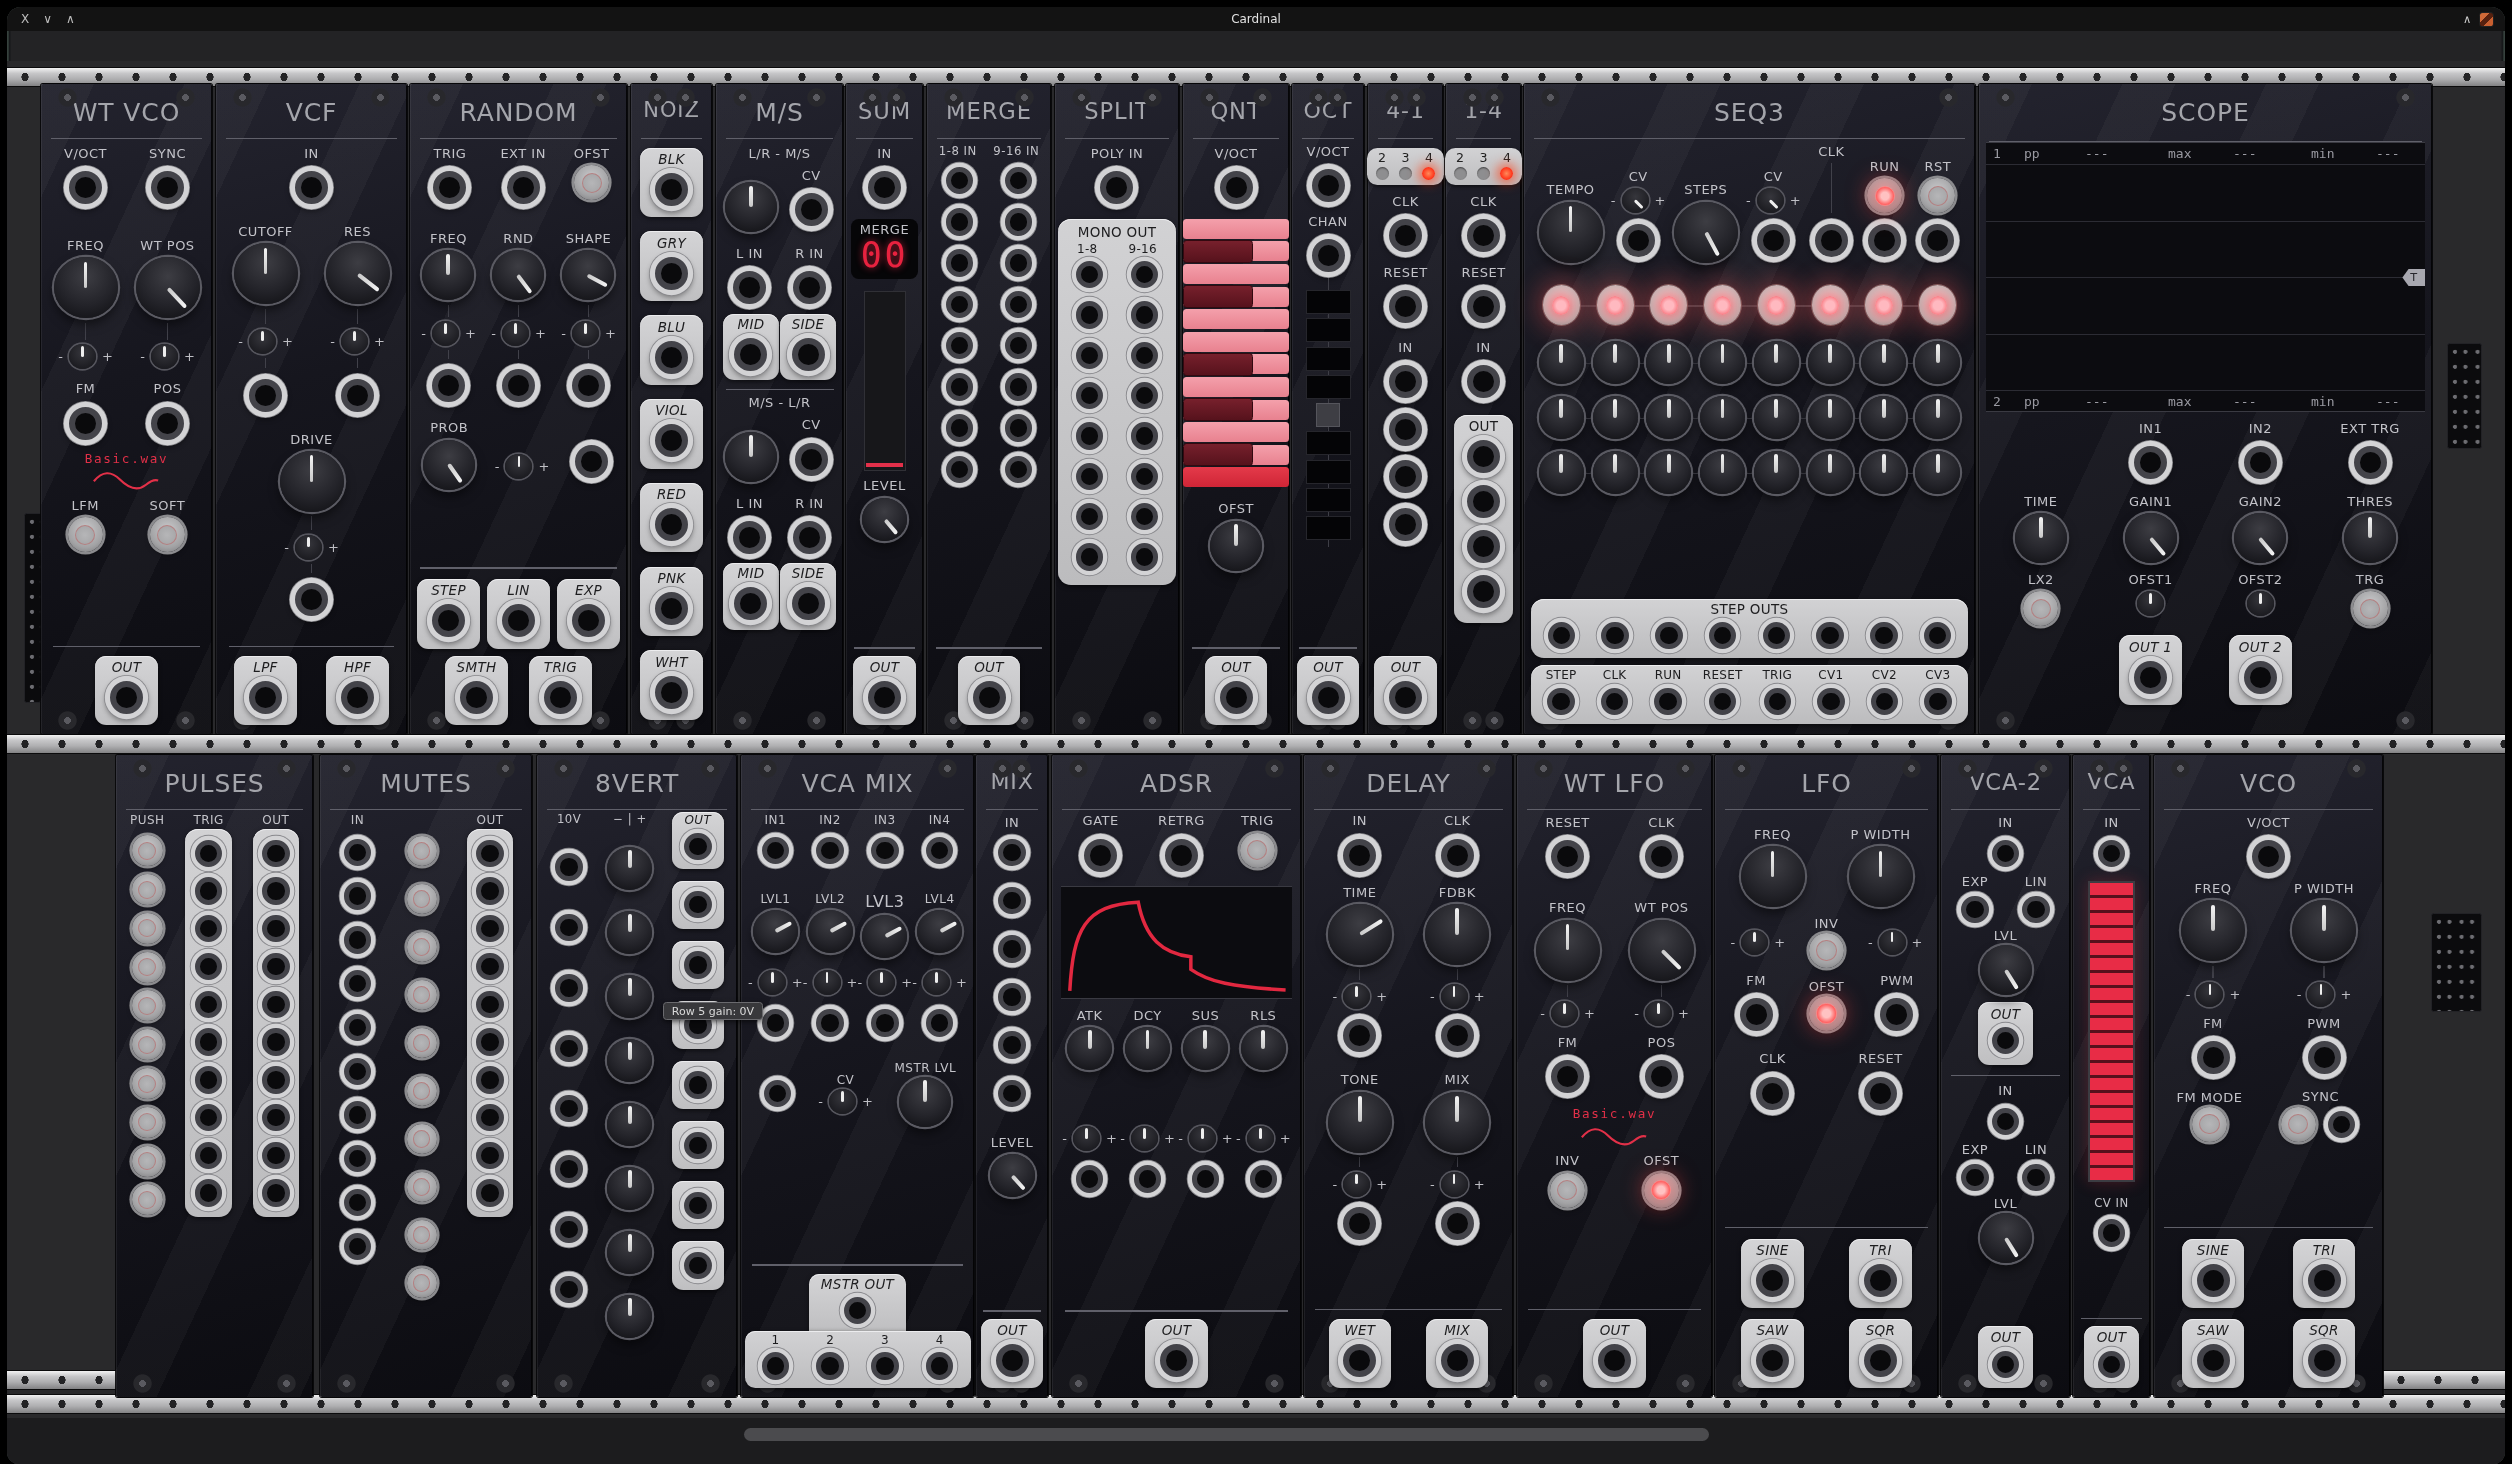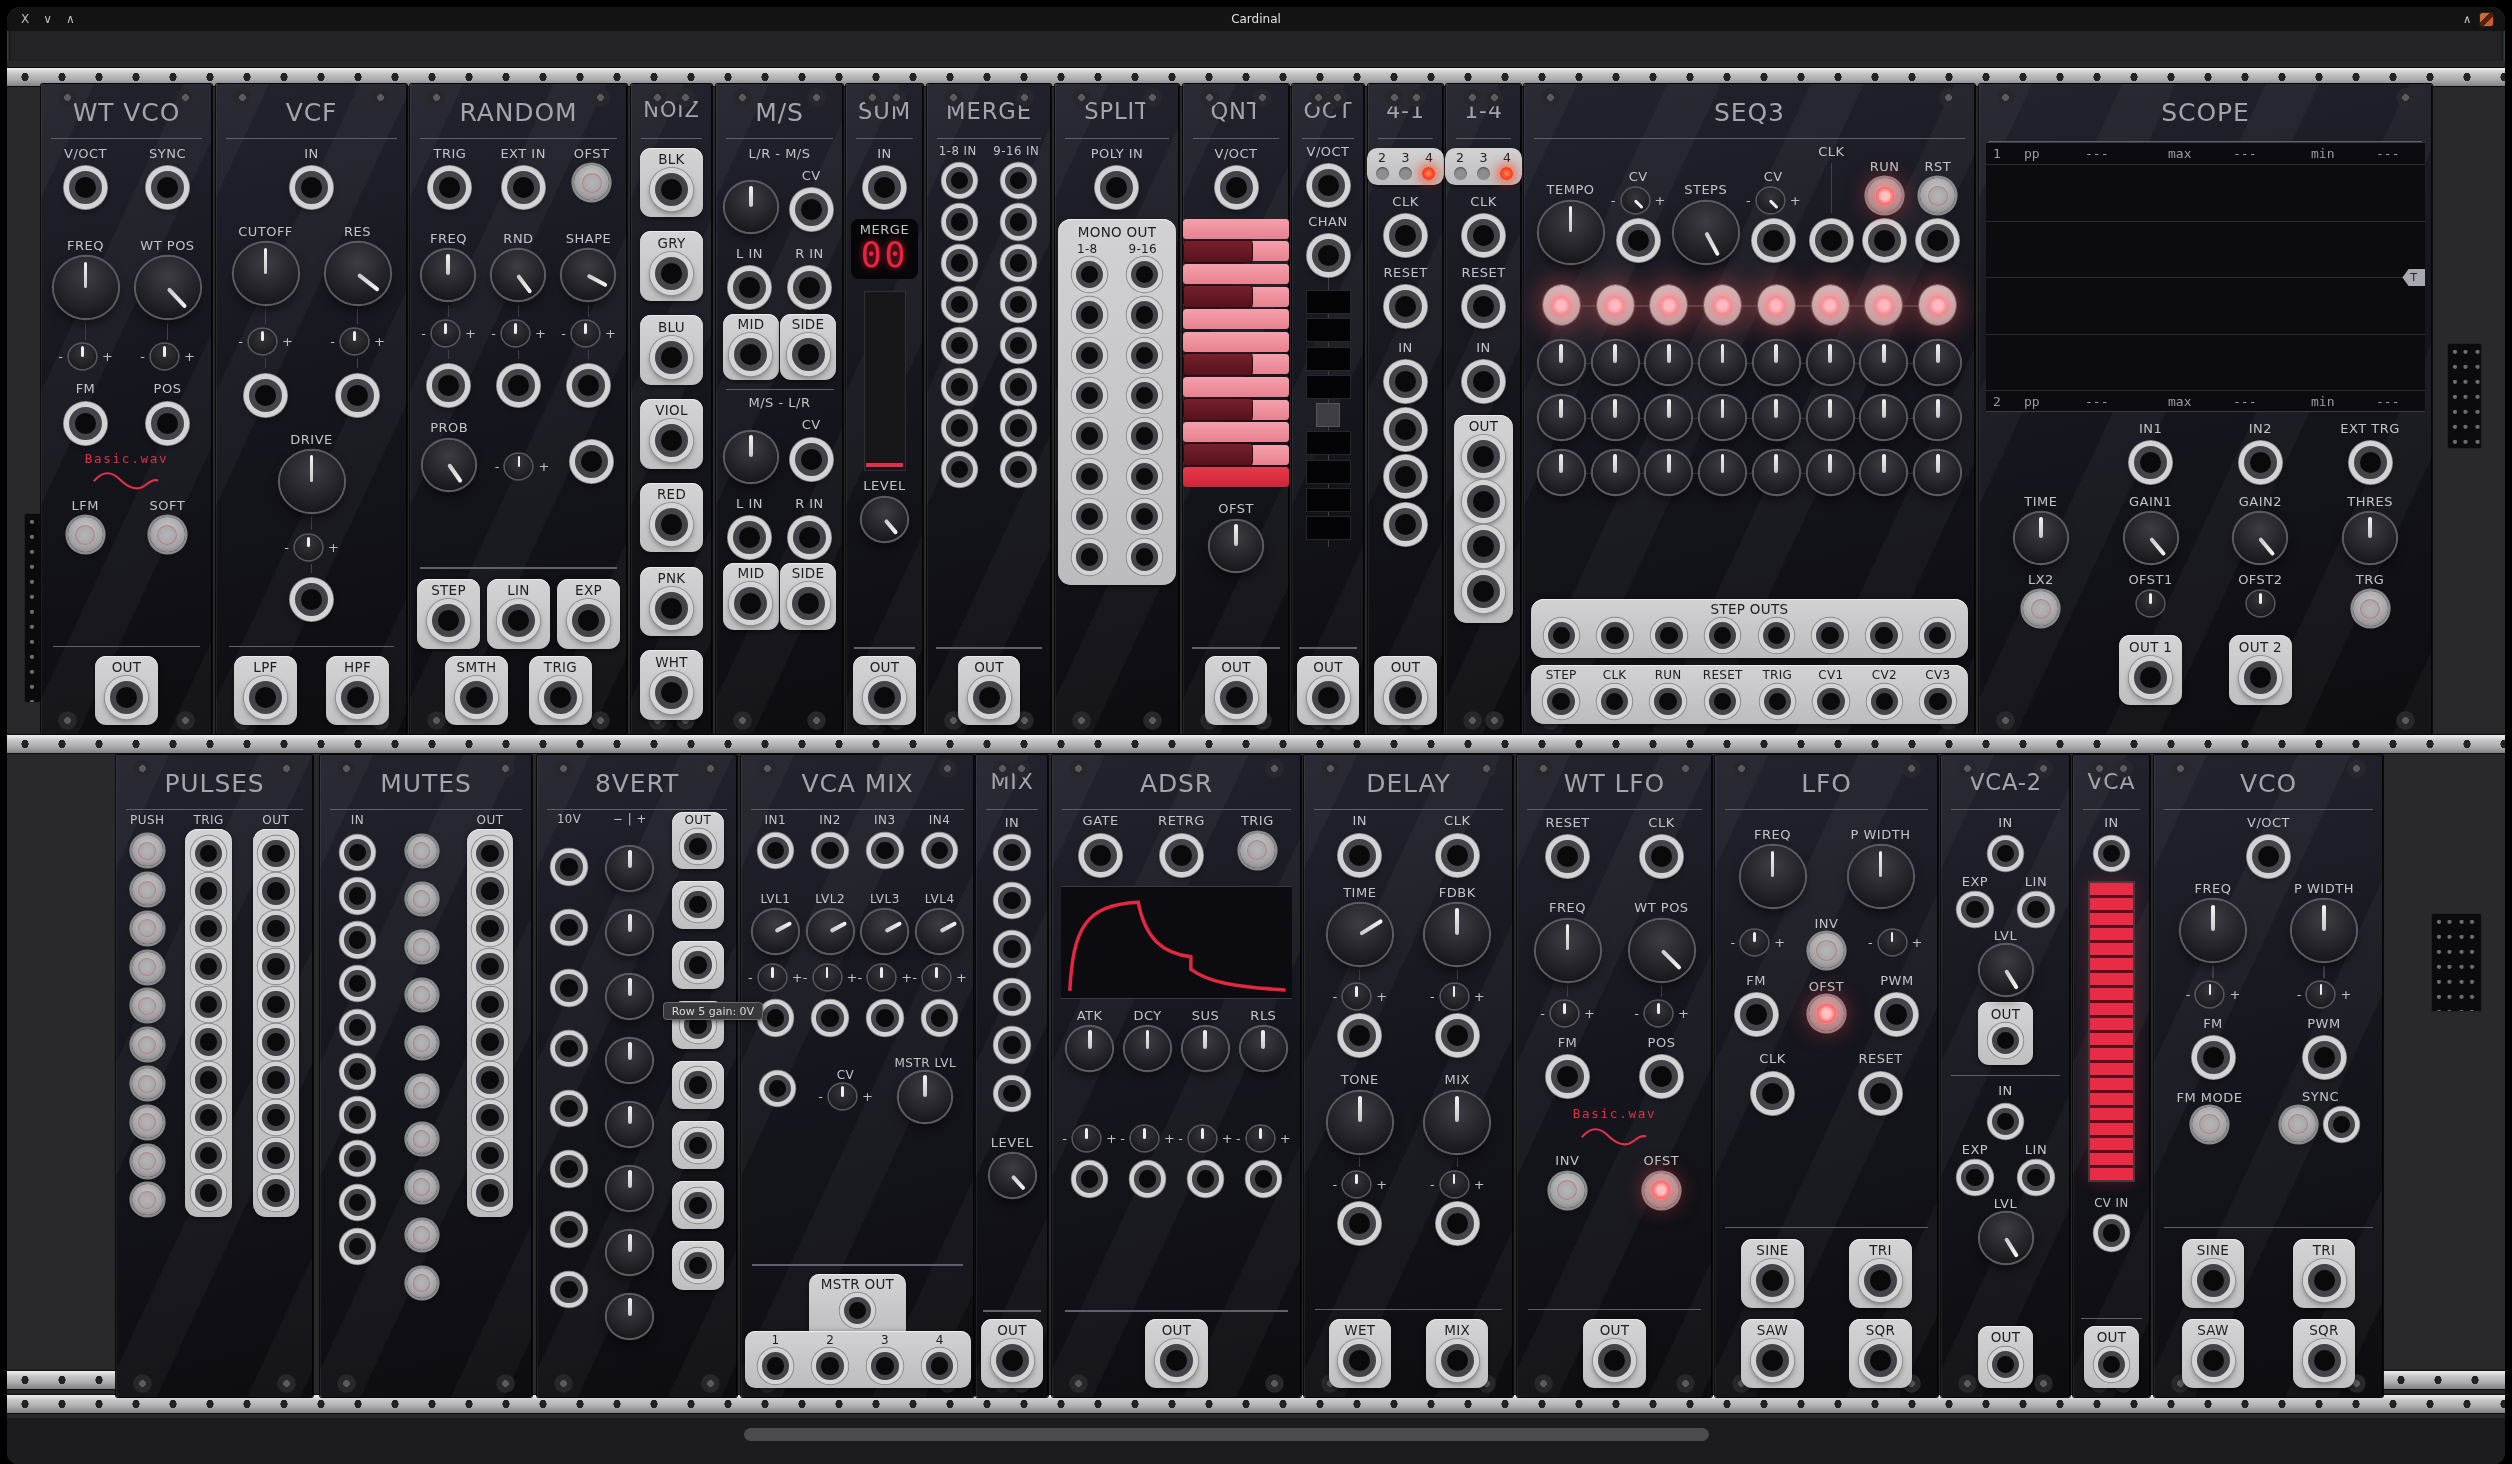--- a/index.html
+++ b/index.html
@@ -59,21 +59,21 @@
   .tr{display:flex;align-items:center;gap:6px;}
   .tms{color:#bfbfc5;font-size:13px;}
   .vl{width:1.3px;background:#41414a;}
   
   .led{position:relative;width:35px;height:35px;border-radius:50%;background:radial-gradient(circle at 50% 38%,#cbcbcd,#a2a2a4 62%,#737376);box-shadow:0 0 0 2.6px #8b8b8e,0 2.6px 5.2px rgba(0,0,0,.5);}
   .led::after{content:"";position:absolute;inset:21%;border-radius:50%;background:radial-gradient(#b6b6b8,#a2a2a4);border:1.7px solid rgba(195,80,80,.45);box-sizing:border-box;}
   .led.on::after{background:radial-gradient(circle,#ffc2c2 0 30%,#ff5050 75%,#d22);border-color:#ff8080;box-shadow:0 0 21px 7px rgba(255,70,70,.55);}
   .sl{position:relative;width:37px;height:40px;border-radius:50%;background:radial-gradient(circle at 50% 40%,#ead9d9,#bfadad 66%,#8d8080);box-shadow:0 0 22.6px 7.8px rgba(255,90,90,.28),0 0 0 0.9px #6c6060;}
   .sl::after{content:"";position:absolute;inset:26%;border-radius:50%;background:radial-gradient(circle,#ffb9c0 0 35%,#f87078 80%,#e05560);box-shadow:0 0 12px 2.6px rgba(255,90,100,.8);}
   
-  .ob{background:linear-gradient(#d4d4d6,#bfbfc1);border-radius:11.3px;padding:3.5px 8.7px 5.2px;display:flex;flex-direction:column;align-items:center;box-shadow:0 1.7px 4.3px rgba(0,0,0,.5), inset 0 0.9px 0 #ececee;}
+  .ob{background:linear-gradient(#d4d4d6,#bfbfc1);border-radius:11.3px;padding:3.5px 8.7px 5.2px;display:flex;flex-direction:column;align-items:center;box-shadow:0 1.7px 4.3px rgba(0,0,0,.5), inset 0 0.9px 0 #ececee;font-style:italic;}
   .obl{color:#1d1d1f;font-size:13.5px;letter-spacing:0.3px;white-space:nowrap;}
   .st{background:linear-gradient(#d2d2d4,#bcbcbe);border-radius:13px;display:flex;flex-direction:column;align-items:center;box-shadow:0 1.7px 4.3px rgba(0,0,0,.5), inset 0 0.9px 0 #ececee;}
   
   .wavtxt{color:#e23048;font-family:"DejaVu Sans Mono",monospace;font-size:12.6px;letter-spacing:1.7px;}
   .seg{background:#060608;border-radius:7.8px;padding:3.5px 8.7px 6px;display:flex;flex-direction:column;align-items:center;gap:0.9px;}
   .segdig{color:#e8223f;font-family:"DejaVu Sans Mono",monospace;font-size:35px;line-height:35px;letter-spacing:2.6px;text-shadow:0 0 7px rgba(240,40,70,.7);}
   .meter{position:relative;width:40px;height:178px;background:#17171a;border:1.3px solid #303036;}
   .meter::after{content:"";position:absolute;left:1.7px;right:1.7px;bottom:3.5px;height:3.5px;background:#e3304a;}
   .vmeter{width:43px;height:297px;border:2.6px solid #3c3c42;background:repeating-linear-gradient(#e82c46 0 11.7px,#57101c 11.7px 15px);box-shadow:0 0 15.7px rgba(240,50,70,.25);}
   .scrn{position:relative;width:100%;background:#0c0c10;border-top:0.9px solid #3a3a42;border-bottom:0.9px solid #3a3a42;}
@@ -1138,21 +1138,21 @@
       <div class="r" style="margin-top:22.6px">
         <div class="c">
             <span class="l" style="font-size:12px">LVL1</span>
             <div class="k sm" style="--rot:62deg"></div>
           </div>
         <div class="c">
             <span class="l" style="font-size:12px">LVL2</span>
             <div class="k sm" style="--rot:62deg"></div>
           </div>
         <div class="c">
-            <span class="l" style="font-size:12px">LVL3</span>
+            <span class="l" style="font-size:16px">LVL3</span>
             <div class="k sm" style="--rot:62deg"></div>
           </div>
         <div class="c">
             <span class="l" style="font-size:12px">LVL4</span>
             <div class="k sm" style="--rot:62deg"></div>
           </div>
       </div>
       <div class="r" style="margin-top:12px">
         <div class="tr">
             <span class="tms">-</span>

